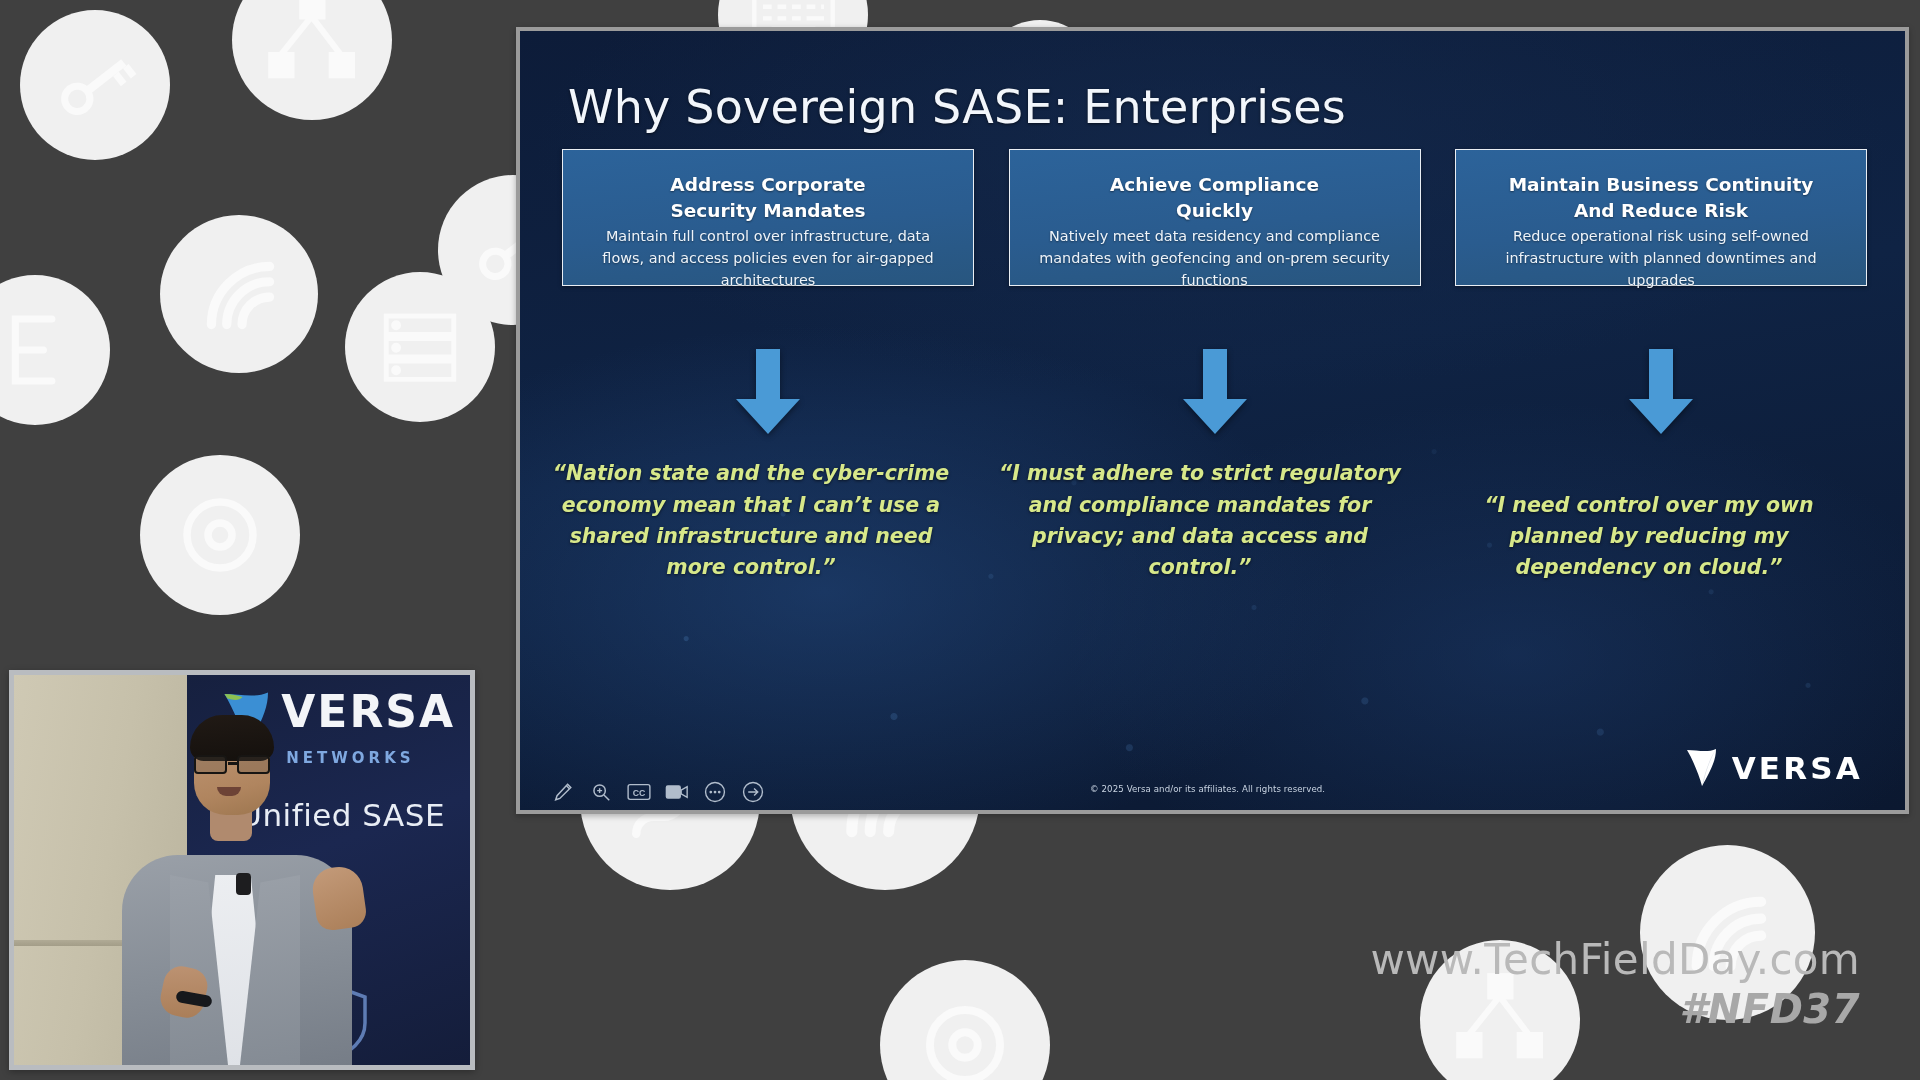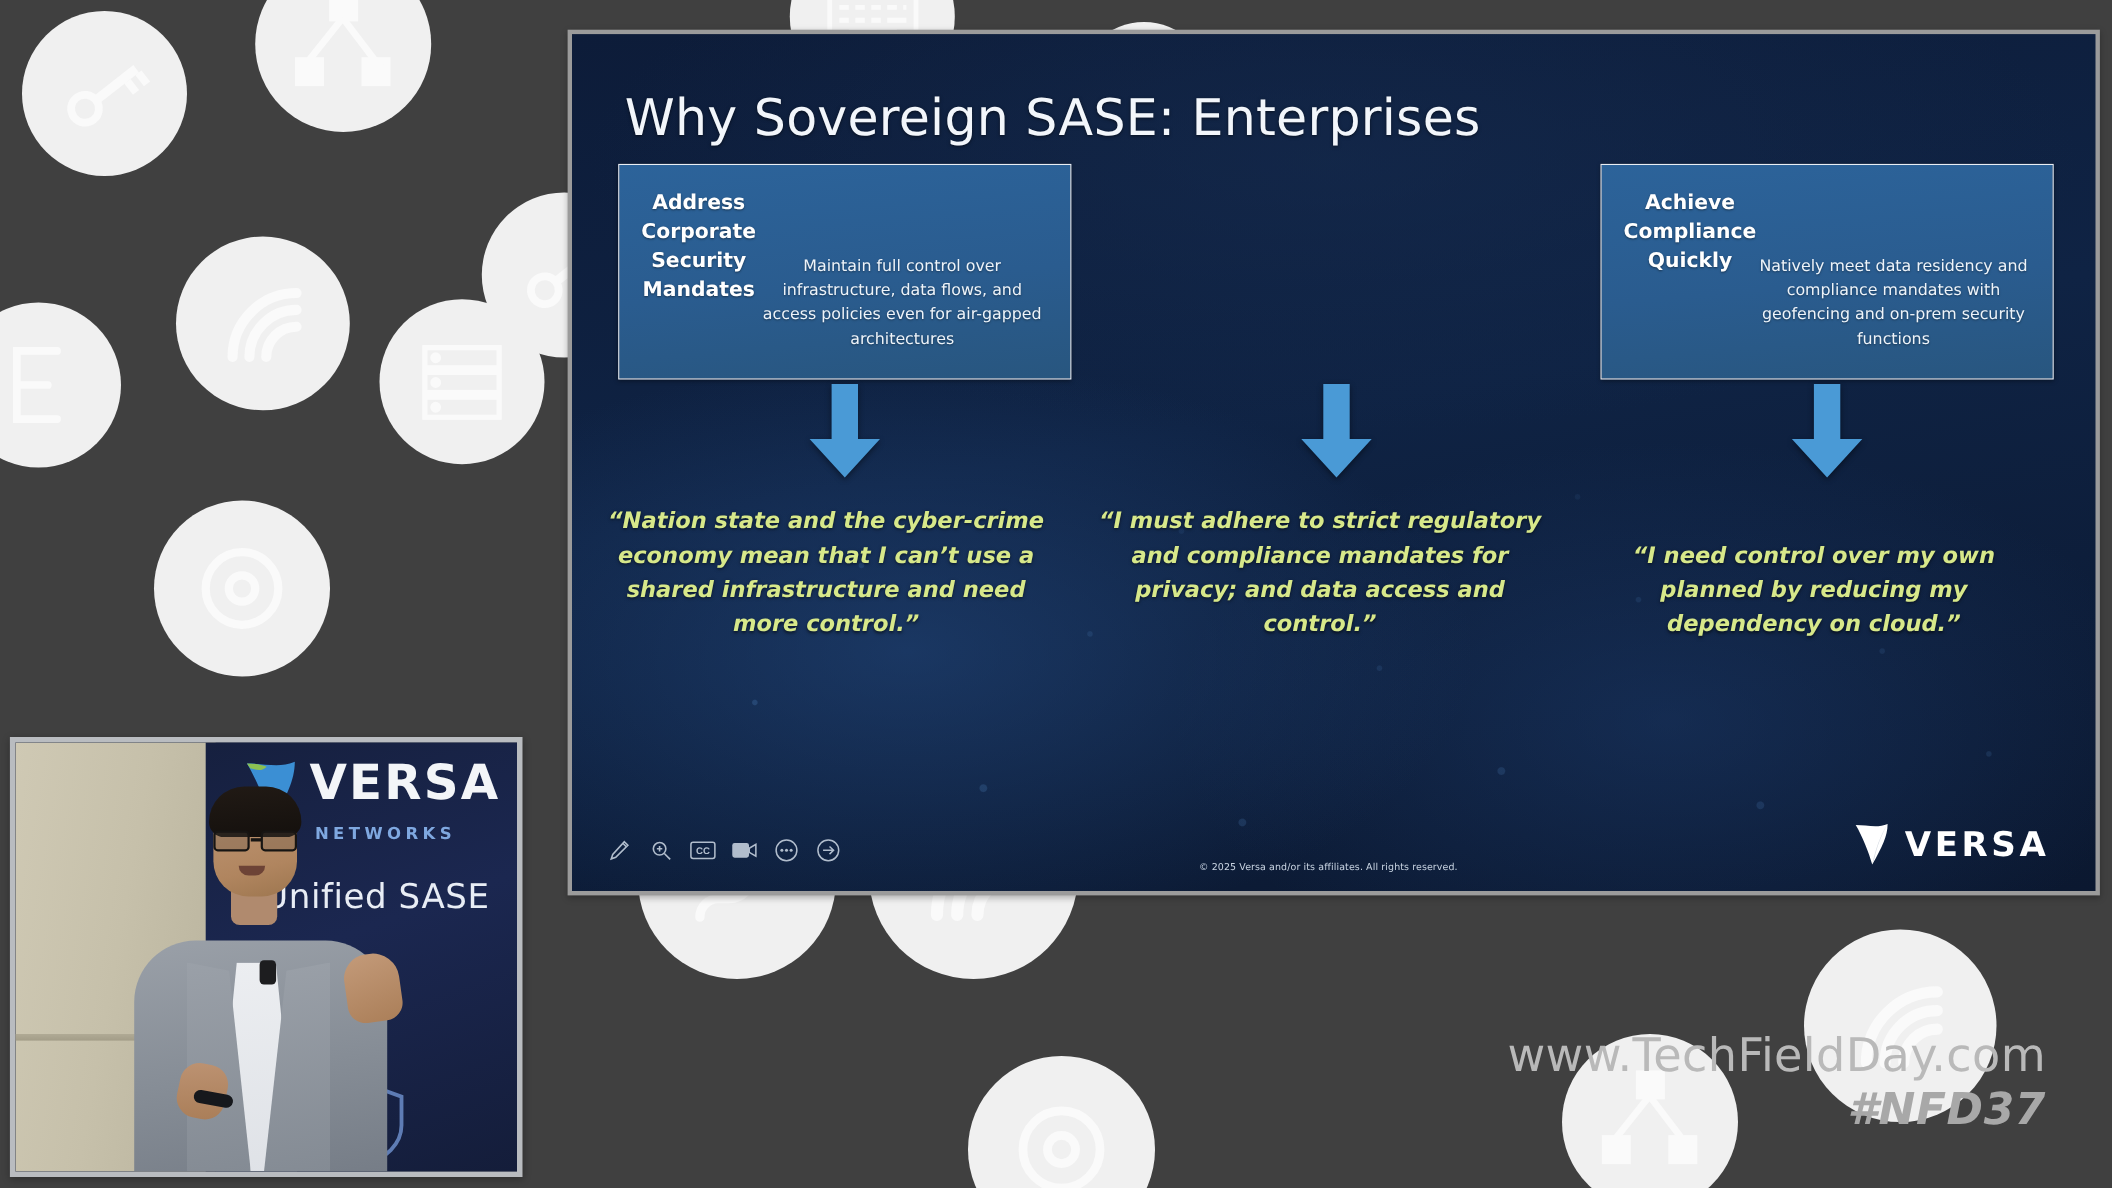--- a/index.html
+++ b/index.html
@@ -73,26 +73,26 @@
     font-family:"DejaVu Sans","Liberation Sans",sans-serif;
   }
 
   
   #cards{
     position:absolute; left:42px; top:118px;
     width:1305px; height:186px;
     display:flex; justify-content:space-between;
   }
   .card{
-    width:412px; height:196px;
+    width:412px; height:137px;
     background:linear-gradient(175deg,#2c639a 0%,#2a5c8f 55%,#28567f 100%);
     border:1.5px solid #e9eef4;
     padding:22px 20px 14px 20px;
     text-align:center;
-    display:flex; flex-direction:row;
+    display:flex; flex-direction:column;
     box-shadow:0 1px 4px rgba(0,0,0,.4);
   }
   .card-title{
     font-size:18.5px; font-weight:bold; line-height:1.42;
     color:#ffffff;
     text-shadow:0 1px 2px rgba(0,0,0,.45);
     font-family:"DejaVu Sans","Liberation Sans",sans-serif;
   }
   .card-body{
     margin-top:auto; margin-bottom:10px;
@@ -140,21 +140,21 @@
     display:flex; align-items:center; gap:13px;
   }
   #versa-logo .vmark svg{ display:block; }
   #versa-logo .vtext{
     font-size:31px; font-weight:600; letter-spacing:3.2px; color:#ffffff;
     font-family:"DejaVu Sans","Liberation Sans",sans-serif;
   }
 
   
   #slide-toolbar{
-    position:absolute; left:30px; bottom:24px;
+    position:absolute; left:30px; bottom:5px;
     display:flex; align-items:flex-end; gap:12px;
     z-index:4;
   }
   #slide-toolbar .tb{
     width:26px; height:26px;
     display:flex; align-items:center; justify-content:center;
     color:#c8d3e0; opacity:.88;
   }
   #slide-toolbar .tb svg{ display:block; }
 
@@ -460,20 +460,24 @@
       <div id="slide-title">Why Sovereign SASE: Enterprises</div>
 
       <div id="cards">
         <div class="card">
           <div class="card-title">Address Corporate<br>Security Mandates</div>
           <div class="card-body">Maintain full control over infrastructure, data flows, and access policies even for air-gapped architectures</div>
         </div>
         <div class="card">
           <div class="card-title">Achieve Compliance<br>Quickly</div>
           <div class="card-body">Natively meet data residency and compliance mandates with geofencing and on-prem security functions</div>
+        </div>
+        <div class="card">
+          <div class="card-title">Maintain Business Continuity<br>And Reduce Risk</div>
+          <div class="card-body">Reduce operational risk using self-owned infrastructure with planned downtimes and upgrades</div>
         </div>
       </div>
 
       <div id="arrows">
         <div class="arrow-slot">
           <span class="arrow">
             <svg width="68" height="86" viewBox="0 0 68 86">
                 <path d="M22 0 H46 V50 H66 L34 85 L2 50 H22 Z" fill="#4a9ad6"></path>
               </svg>
           </span>

